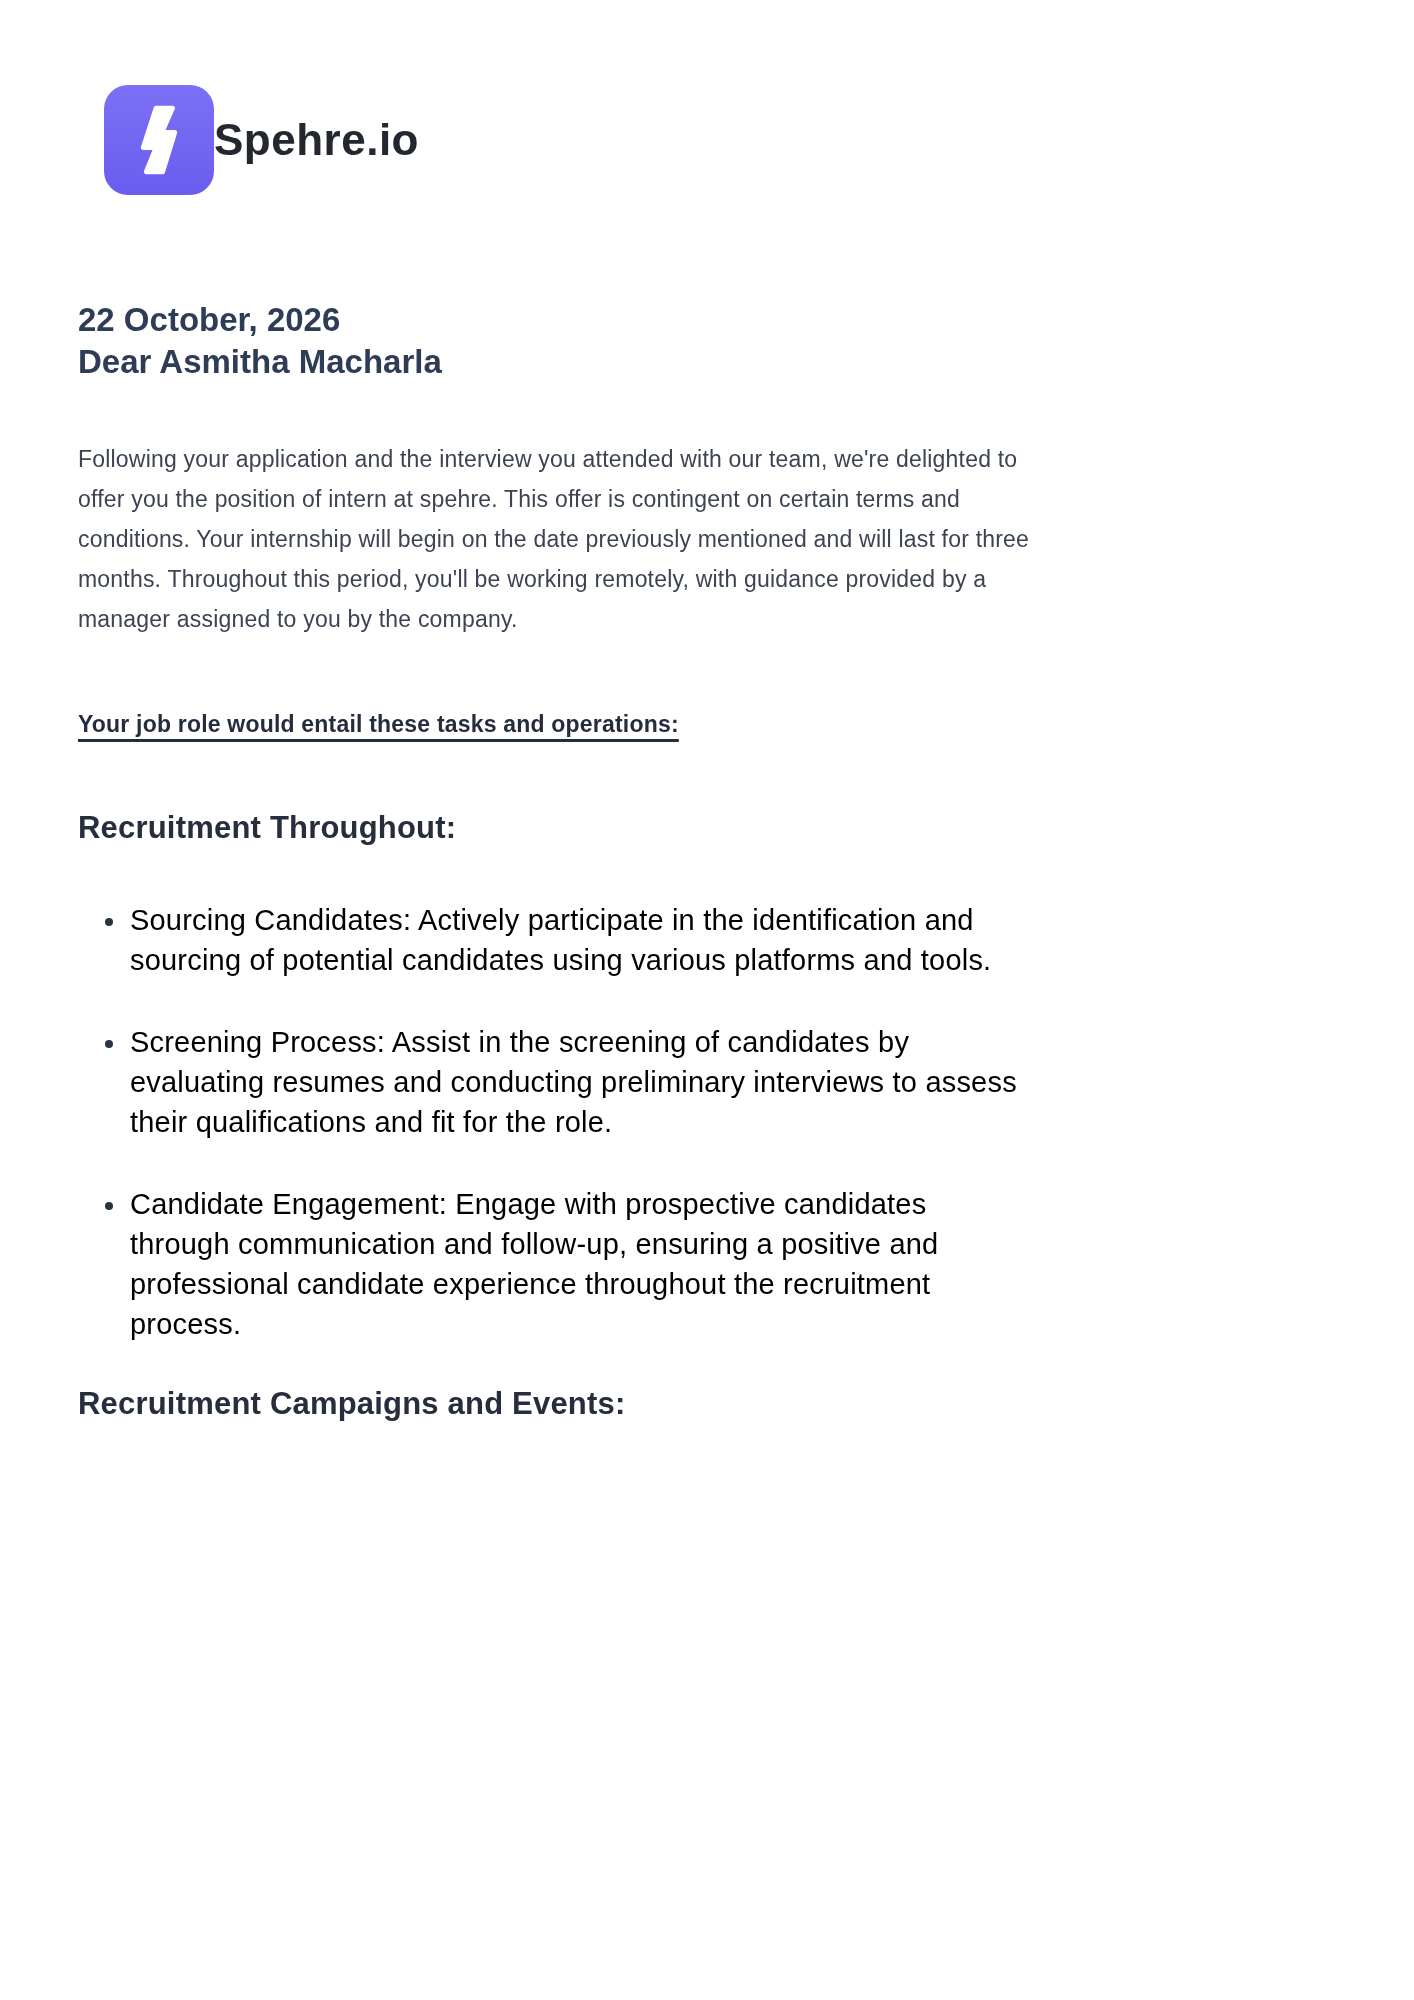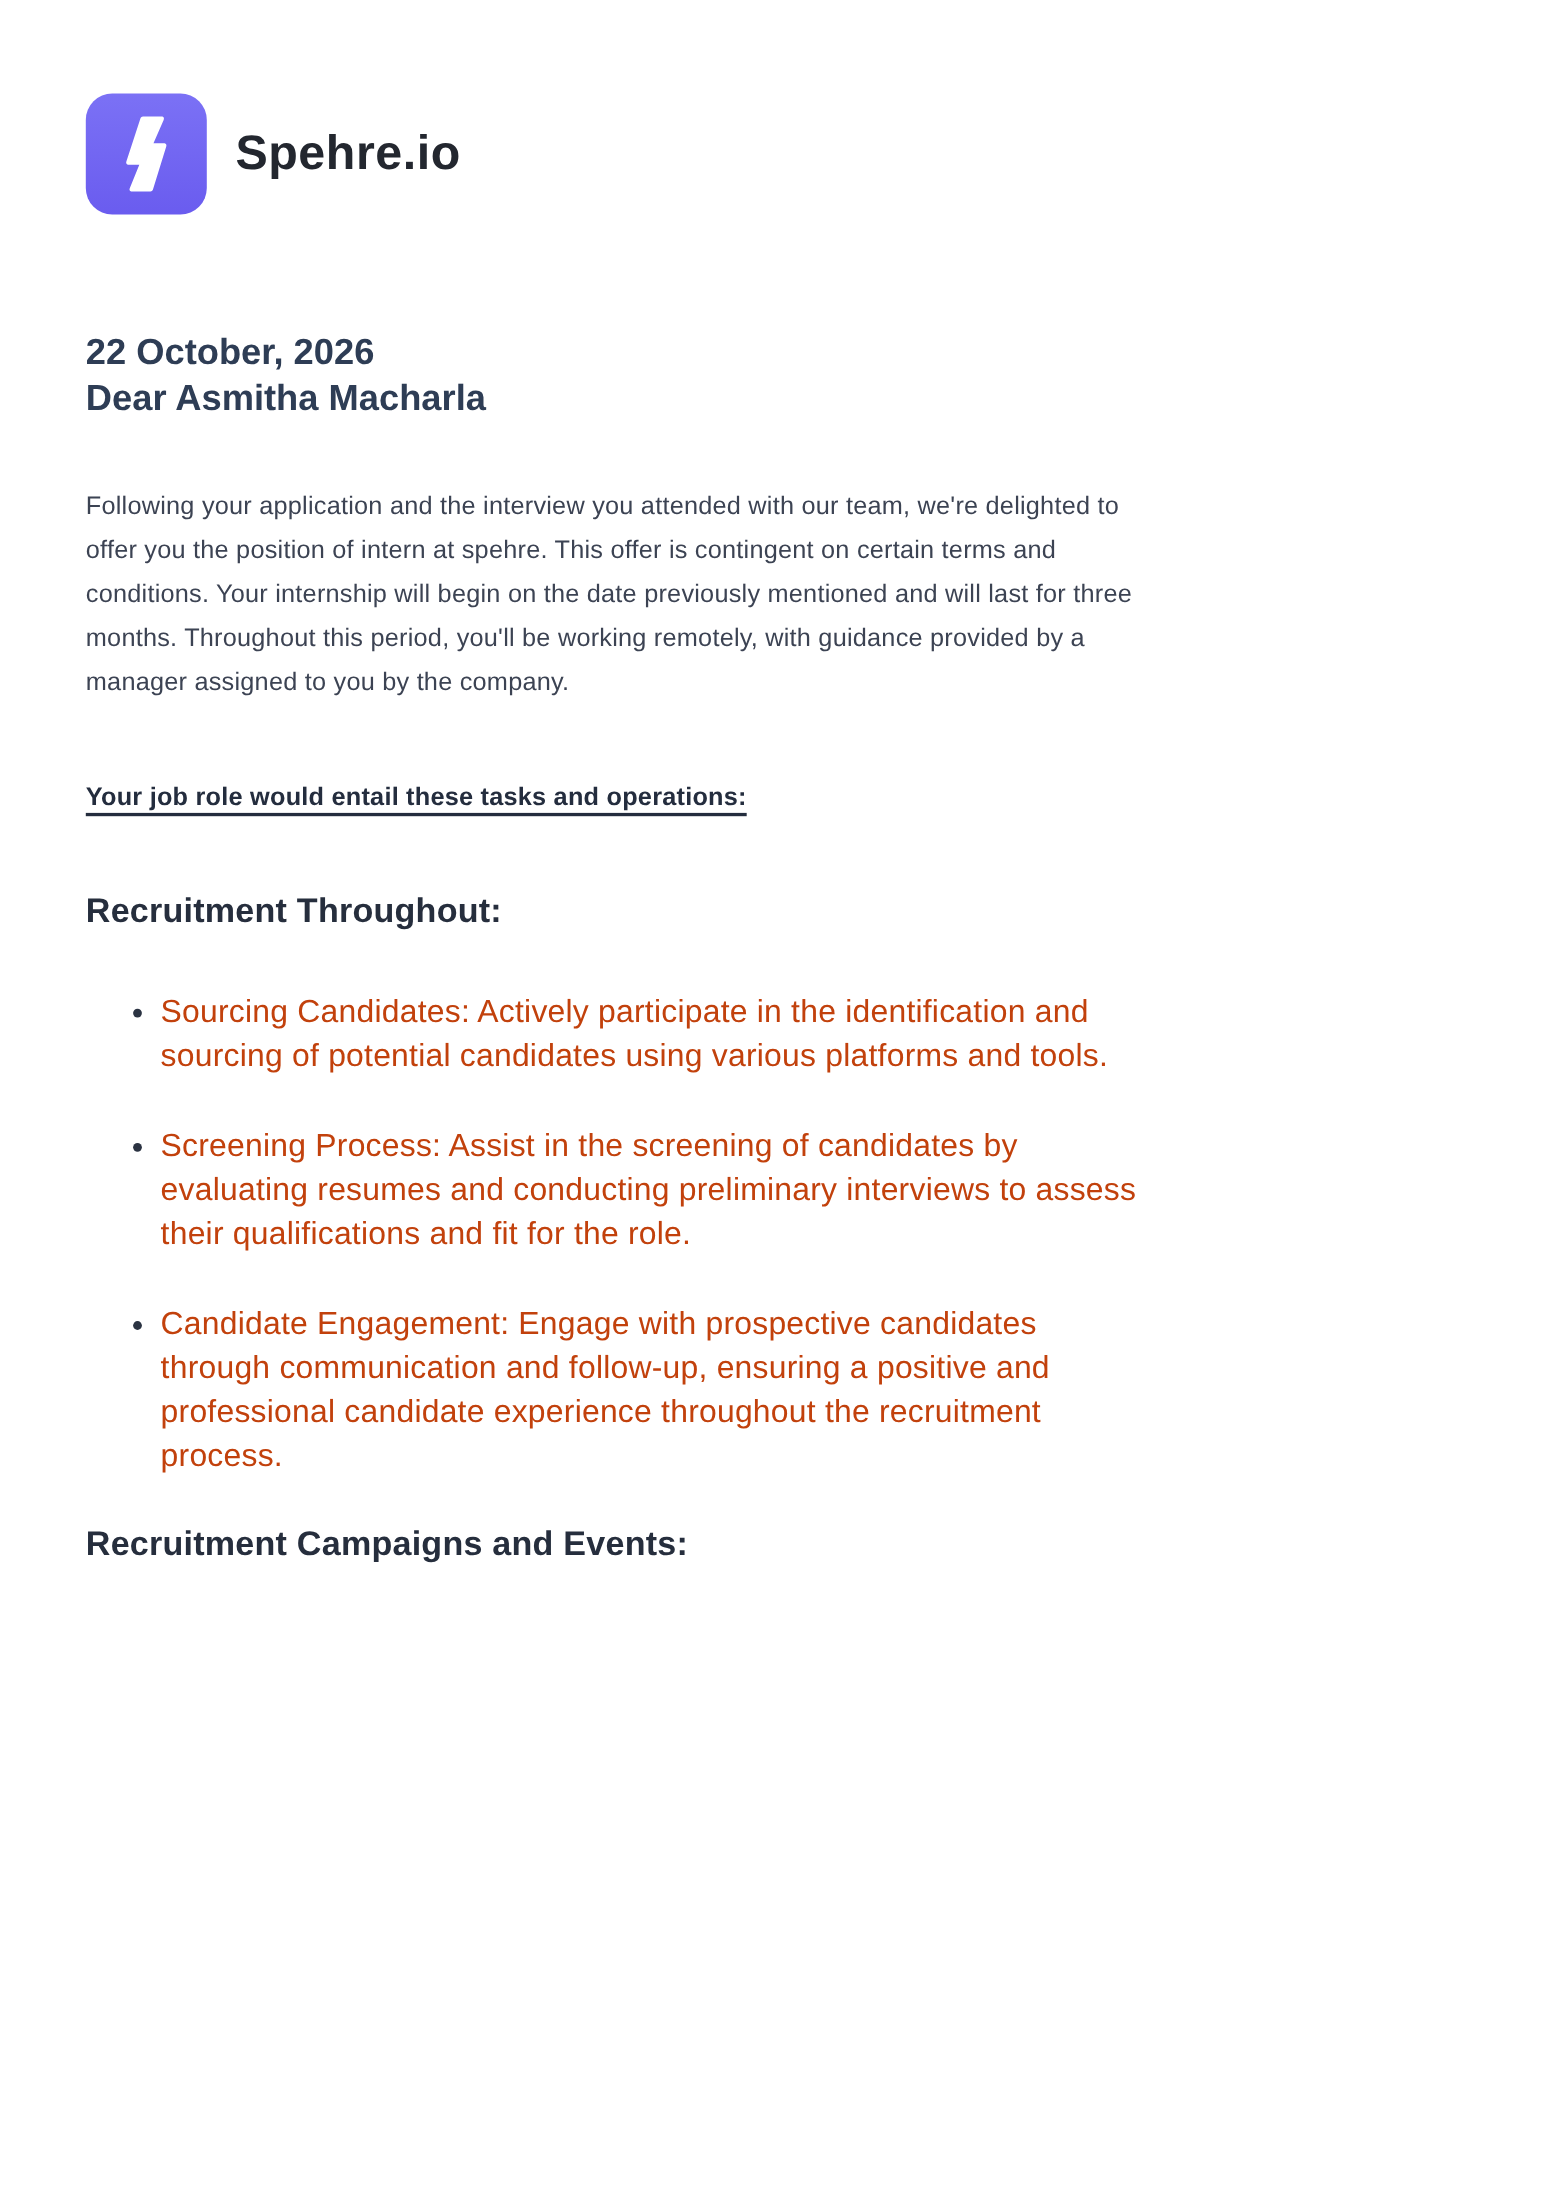--- a/index.html
+++ b/index.html
@@ -16,22 +16,22 @@
     overflow: hidden;
   }
   .content {
     padding: 85px 0 0 78px;
     max-width: 955px;
   }
   
   .brand-row {
     display: flex;
     align-items: center;
-    gap: 26px;
     margin-bottom: 104px;
+    margin-left: 26px;
   }
   .logo-box {
     width: 110px;
     height: 110px;
     border-radius: 24px;
     background: linear-gradient(180deg, #7b71f5 0%, #6a5cef 100%);
     display: flex;
     align-items: center;
     justify-content: center;
     flex: 0 0 auto;
@@ -85,26 +85,25 @@
     margin: 0 0 28px 0;
     letter-spacing: 0.2px;
   }
   ul.bullets {
     margin: 0 0 36px 0;
     padding: 26px 0 0 50px;
     list-style: disc;
   }
   ul.bullets li {
     font-size: 29px;
-    color: #c2410c;
+    color: #000000;
     line-height: 40px;
     letter-spacing: 0.2px;
     margin-bottom: 42px;
     padding-left: 2px;
-    margin-left: 16px;
   }
   ul.bullets li::marker { color: #2b3342; font-size: 26px; }
 </style>
 </head>
 <body>
 
 <div class="page">
   <div class="content">
 
     <div class="brand-row">

